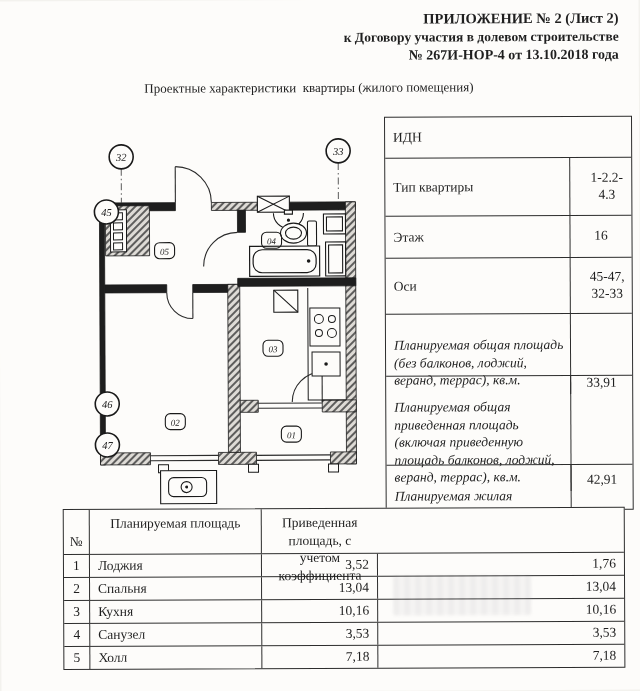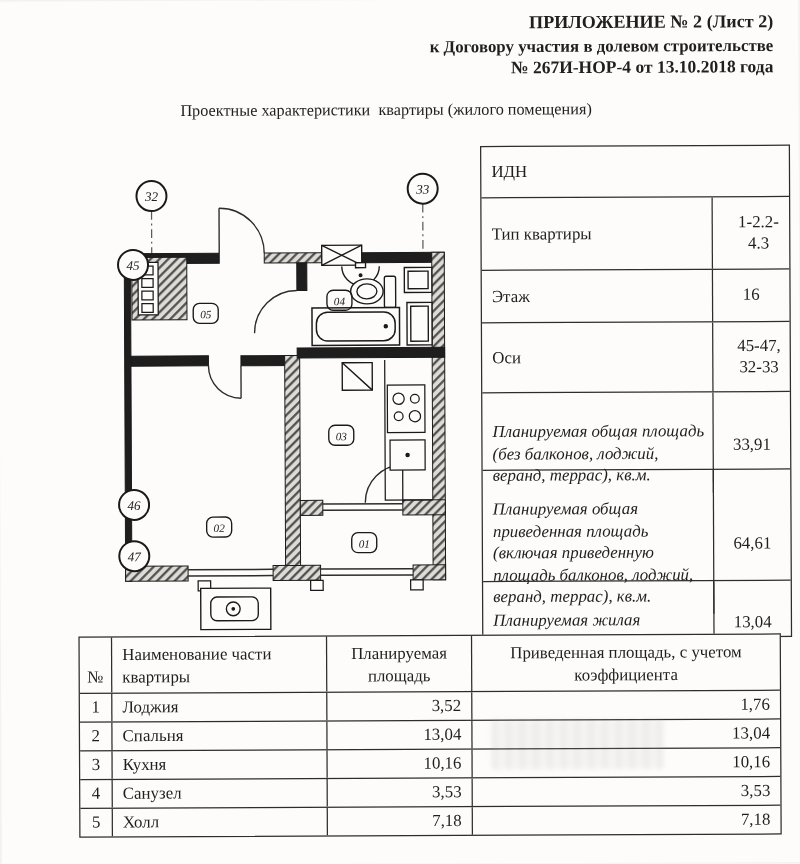--- a/index.html
+++ b/index.html
@@ -40,21 +40,21 @@
   .info-label{
     padding:5px 4px 5px 8px;line-height:1.3;
     display:flex;align-items:center;
   }
   .info-value{
     border-left:1.4px solid #2d2d2d;
     display:flex;align-items:center;justify-content:center;
     text-align:center;line-height:1.25;padding:2px;
   }
   .info-row.top .info-label{align-items:flex-start;padding-top:22px;font-style:italic;}
-  .info-row.top .info-value{align-items:center;padding-top:7px;}
+  .info-row.top .info-value{align-items:flex-end;padding-top:7px;}
   .info-value .vw{display:block;}
   .info-row.narrow .vw{max-width:46px;margin-left:12px;}
   .r1{height:40px;} .r2{height:57px;} .r3{height:41px;} .r4{height:55px;}
   .r5{height:61px;} .r6{height:88px;} .r7{height:44px;}
   
   .rooms-table{
     position:absolute;left:62px;top:508px;width:560px;
     border:1.6px solid #2d2d2d;background:#fdfcfa;font-size:13.5px;
   }
   .rt-row{
@@ -285,35 +285,34 @@
     </div>
     <div class="info-row r5 top">
       <div class="info-label">Планируемая общая площадь (без балконов, лоджий, веранд, террас), кв.м.</div>
       <div class="info-value">
           <span class="vw">33,91</span>
         </div>
     </div>
     <div class="info-row r6 top">
       <div class="info-label">Планируемая общая приведенная площадь (включая приведенную площадь балконов, лоджий, веранд, террас), кв.м.</div>
       <div class="info-value">
-          <span class="vw">64,61</span>
+          <span class="vw">42,91</span>
         </div>
     </div>
     <div class="info-row r7 top">
       <div class="info-label">Планируемая жилая площадь, кв.м.</div>
       <div class="info-value">
           <span class="vw">13,04</span>
         </div>
     </div>
   </div>
 
   <div class="rooms-table">
     <div class="rt-row rt-head">
       <div class="cell c-num">№</div>
-      <div class="cell c-name">Наименование части квартиры</div>
       <div class="cell c-plan">Планируемая площадь</div>
       <div class="cell c-red">Приведенная площадь, с учетом коэффициента</div>
     </div>
     <div class="rt-row">
       <div class="cell c-num">1</div>
       <div class="cell c-name">Лоджия</div>
       <div class="cell c-plan">3,52</div>
       <div class="cell c-red">1,76</div>
     </div>
     <div class="rt-row">

